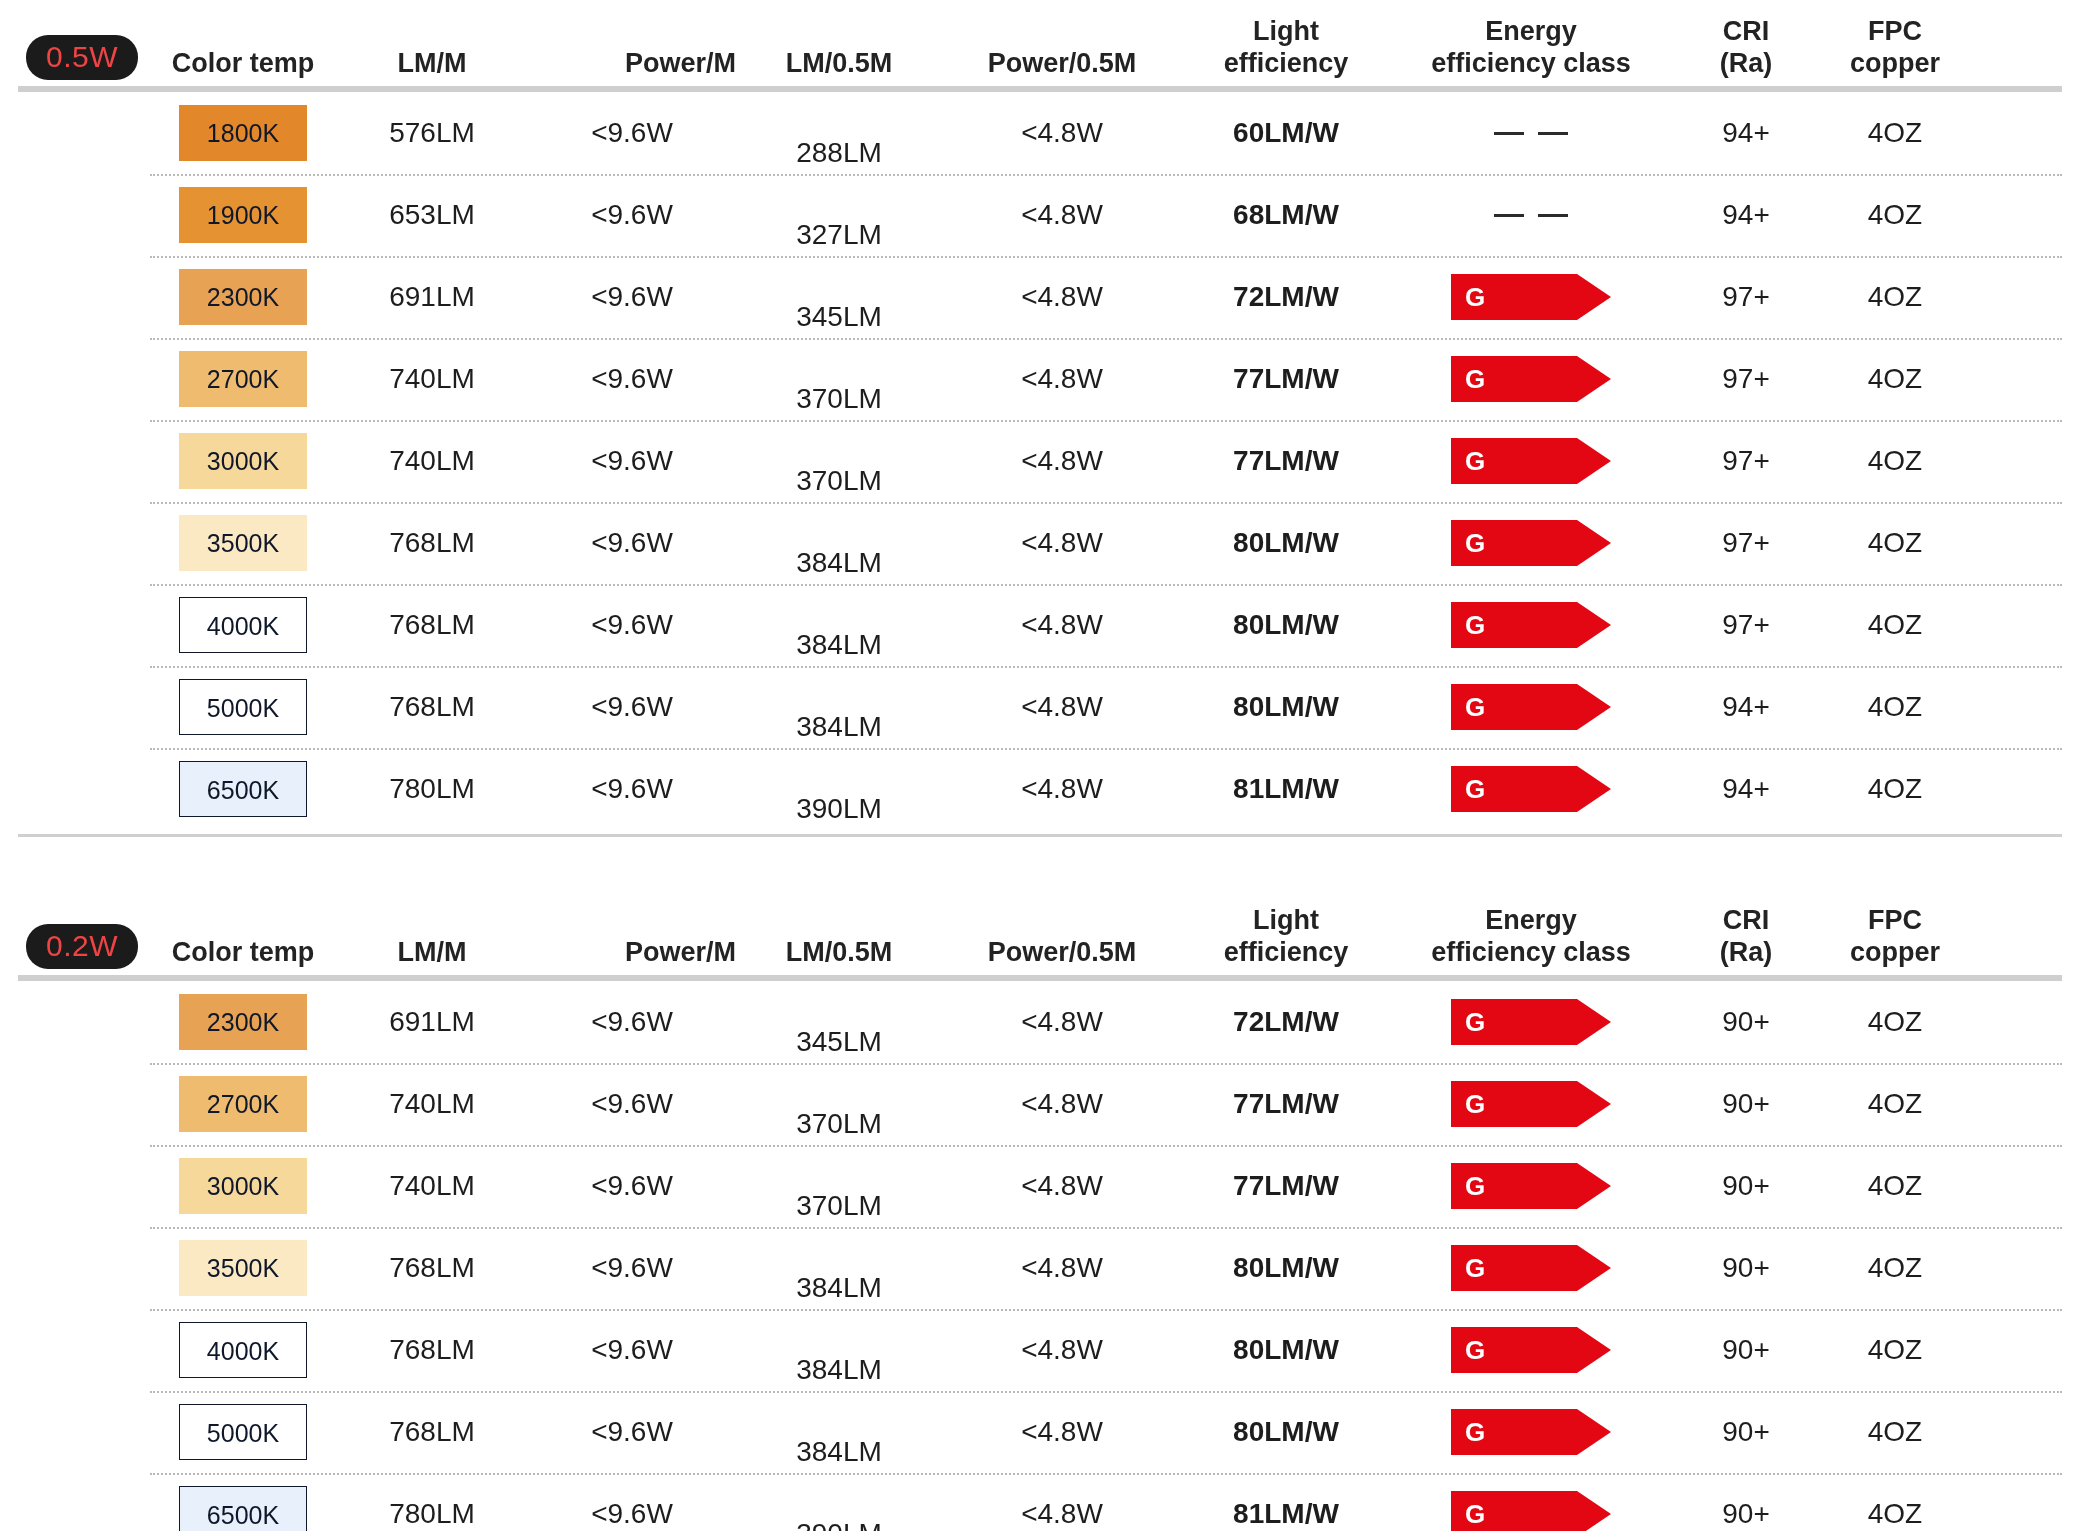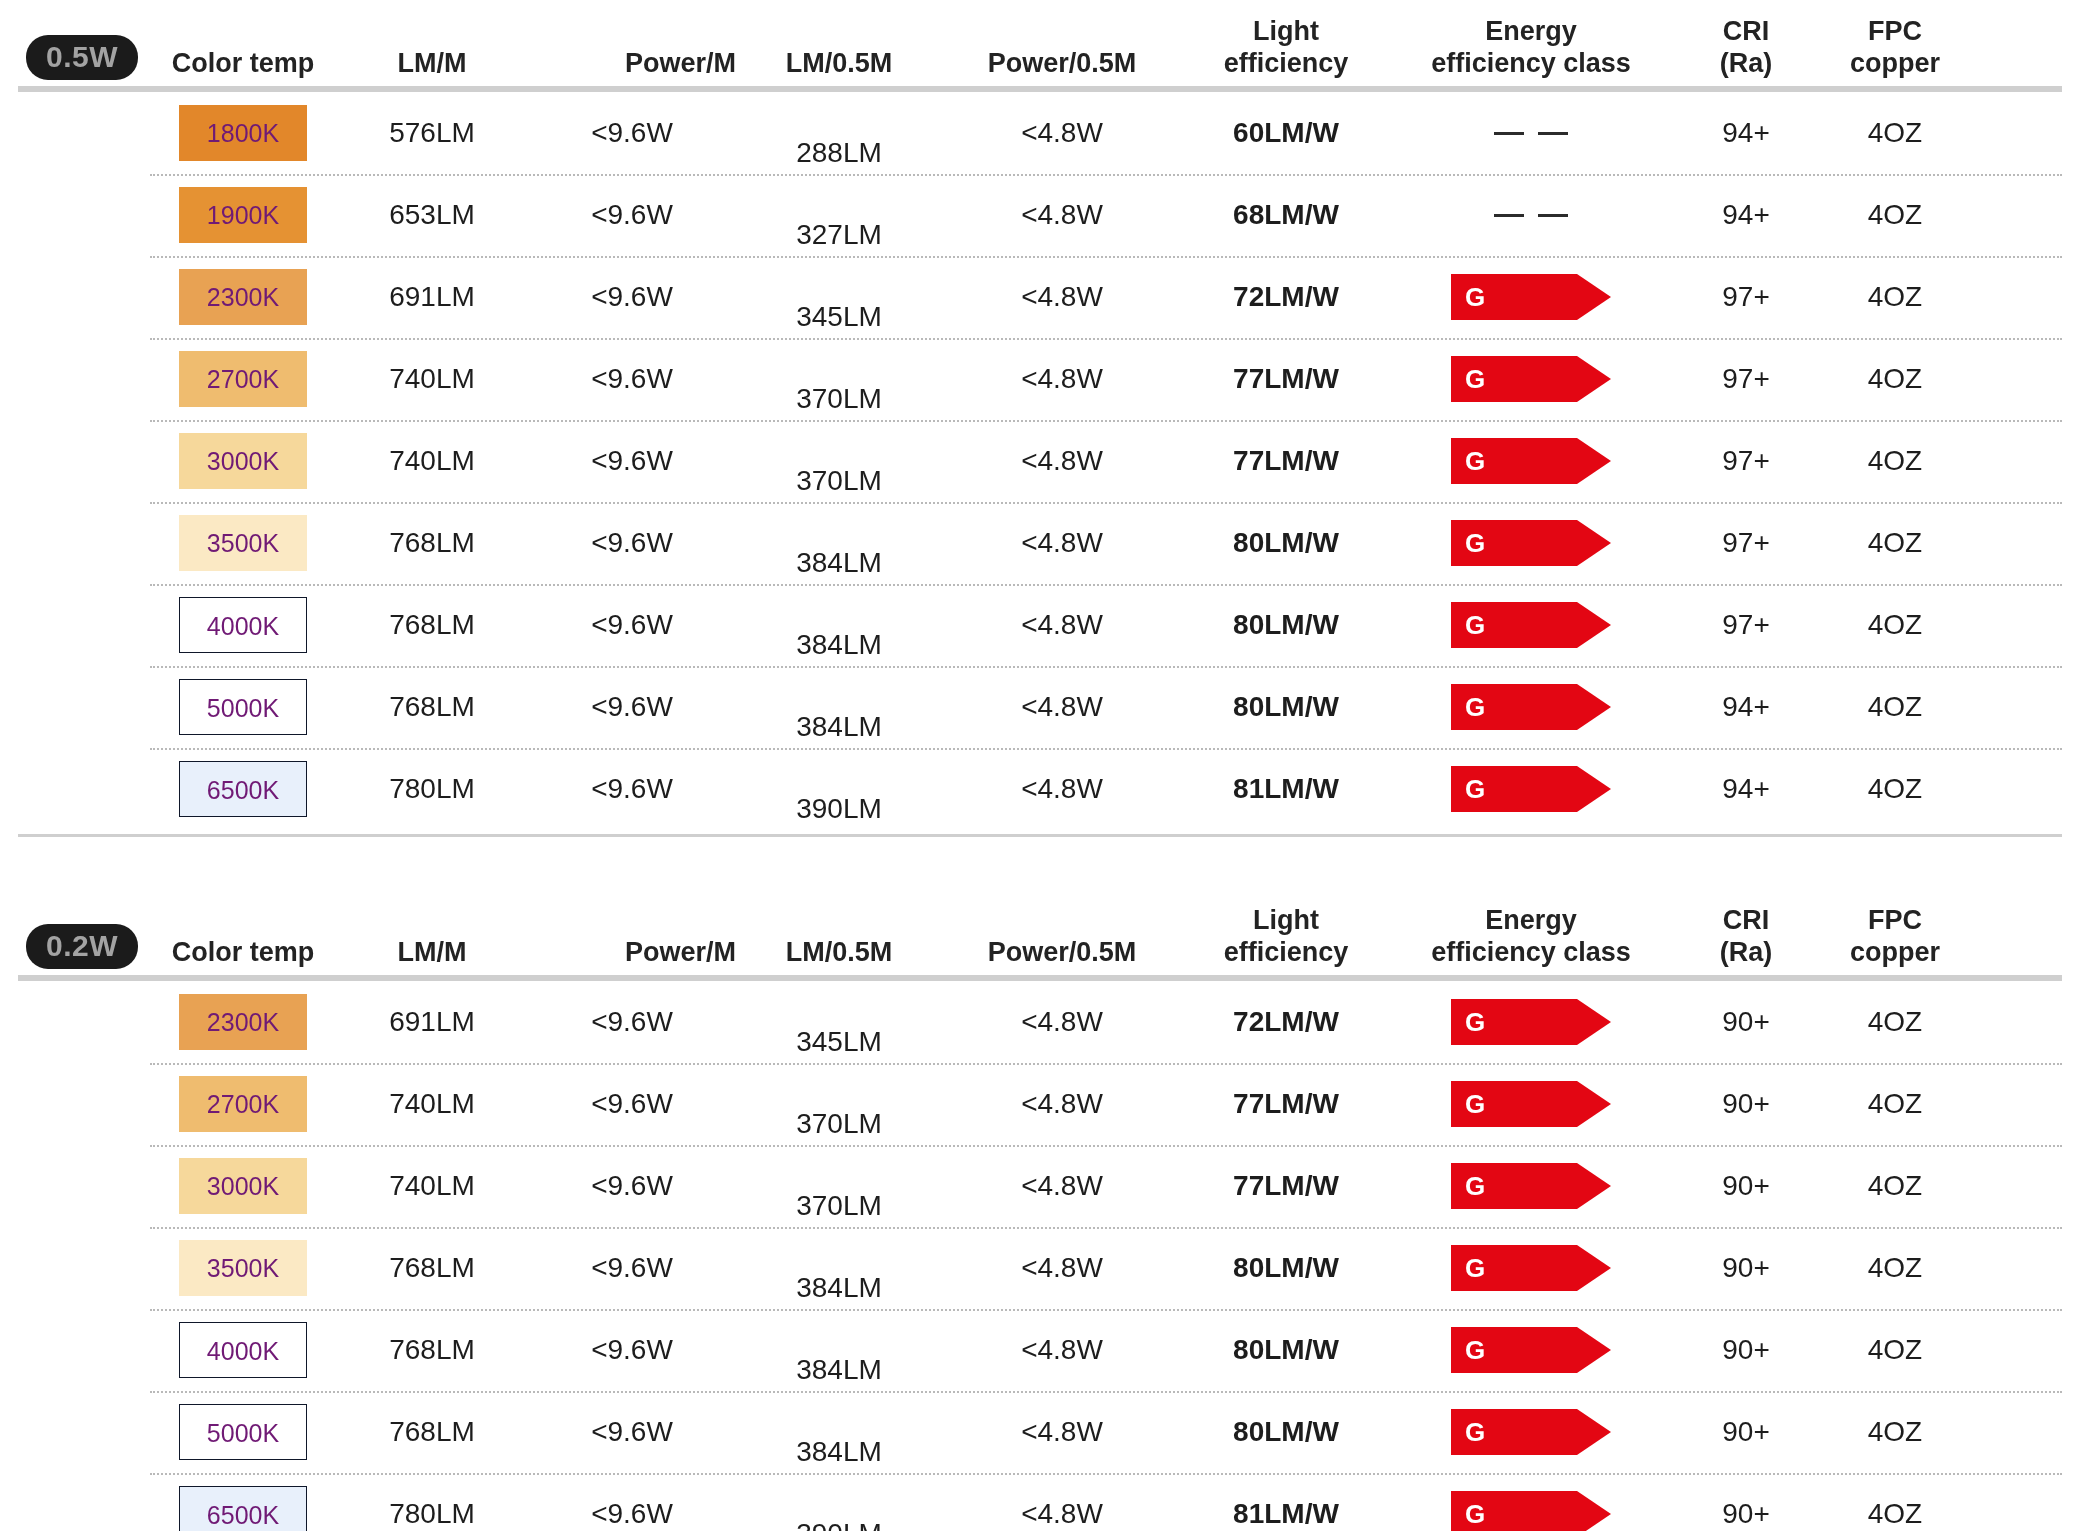--- a/index.html
+++ b/index.html
@@ -36,23 +36,23 @@
   .badge-cell {
     width: 132px;
     display: flex;
     align-items: center;
     justify-content: flex-start;
     padding-left: 8px;
     box-sizing: border-box;
   }
   .badge {
     background: #1b1b1b;
-    color: #a3a3a3;
+    color: #ef4444;
     font-size: 30px;
-    font-weight: bold;
+    font-weight: normal;
     border-radius: 22px;
     padding: 6px 20px 8px 20px;
     letter-spacing: 0.5px;
     line-height: 1.05;
     display: inline-block;
   }
   .head-cell {
     font-size: 27px;
     color: #232323;
     text-align: center;
@@ -112,21 +112,21 @@
     display: flex;
     align-items: center;
     justify-content: center;
   }
   .temp-chip {
     width: 128px;
     height: 56px;
     line-height: 56px;
     text-align: center;
     font-size: 25px;
-    color: #701a75;
+    color: #0f172a;
     box-sizing: border-box;
   }
   .temp-chip.bordered {
     border: 1px solid #0f172a;
   }
   
   .energy-cell {
     display: flex;
     align-items: center;
     justify-content: center;

